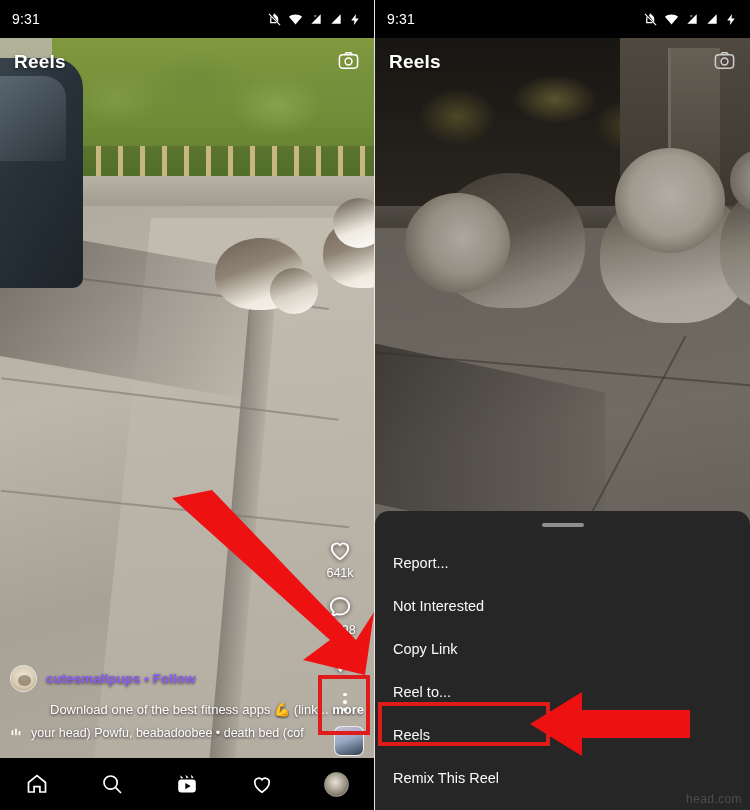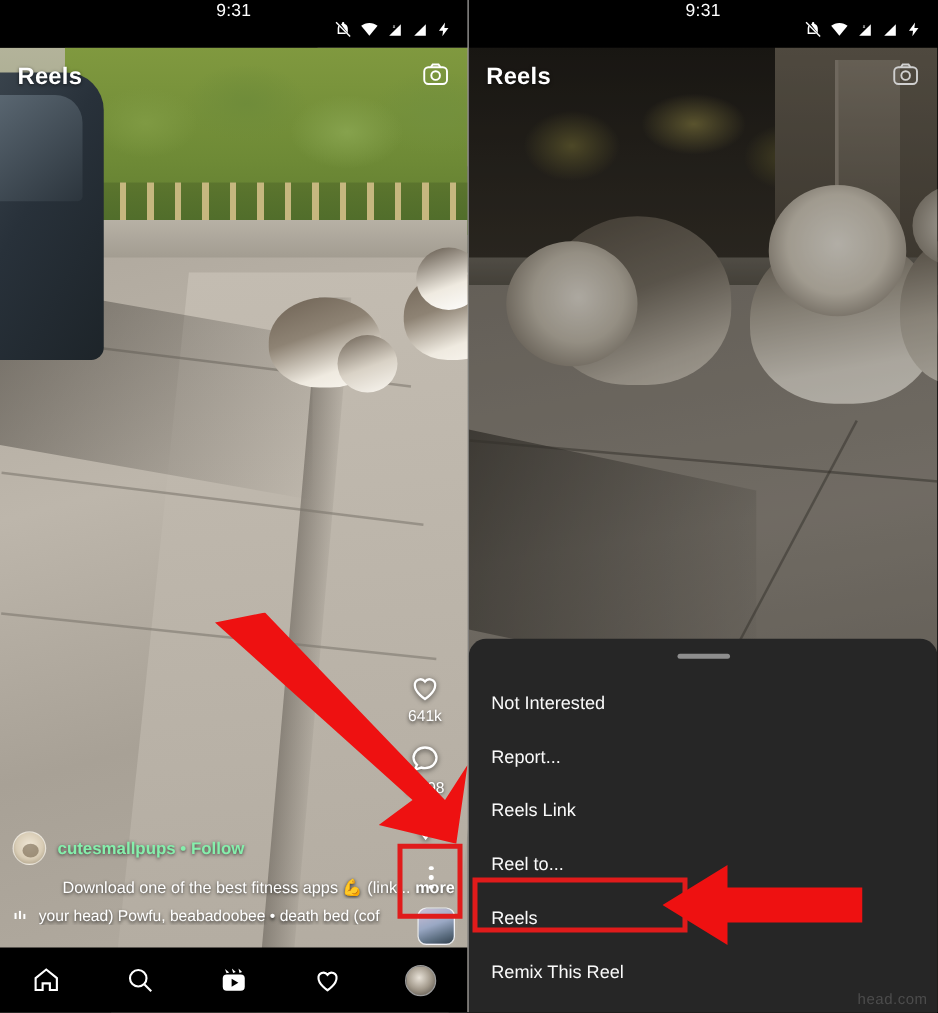--- a/index.html
+++ b/index.html
@@ -11,21 +11,21 @@
   }
   .screen { position:relative; width:750px; height:810px; display:flex; }
 
   .panel { position:relative; width:375px; height:810px; overflow:hidden; background:#000; }
   .panel.left { border-right:1px solid #e8e6e2; }
 
   
   .statusbar {
     position:absolute; top:0; left:0; right:0; height:38px;
     background:#000; display:flex; align-items:center;
-    padding:0 12px; z-index:40;flex-direction:column;
+    padding:0 12px; z-index:40;
   }
   .status-time { color:#fff; font-size:14px; font-weight:500; letter-spacing:.2px; }
   .status-icons { margin-left:auto; display:flex; align-items:center; gap:6px; }
   .status-icons svg { display:block; }
 
   
   .video { position:absolute; top:38px; left:0; right:0; bottom:0; overflow:hidden; }
 
   
   .scene-l-bg { position:absolute; inset:0; background:linear-gradient(180deg,#b3b39a 0%,#9aa07f 18%,#8d9473 26%, #b9b2a6 32%, #c2bcb2 100%); }
@@ -185,21 +185,21 @@
   .avatar {
     width:27px; height:27px; border-radius:50%; flex:none; overflow:hidden;
     background:radial-gradient(circle at 50% 42%, #f0e7d6 0%, #d9cdb6 55%, #9d8f74 100%);
     border:1px solid rgba(255,255,255,.55); position:relative;
   }
   .avatar::before{
     content:""; position:absolute; left:7px; top:9px; width:13px; height:11px;
     border-radius:50%; background:#6a5a42; opacity:.55;
   }
   .username {
-    color:#86efac; font-size:13.5px; font-weight:700;
+    color:#8b5cf6; font-size:13.5px; font-weight:700;
     text-shadow:0 1px 3px rgba(0,0,0,.7);
   }
   .caption-text {
     color:#fff; font-size:13px; line-height:1.35; margin-bottom:7px;
     text-shadow:0 1px 3px rgba(0,0,0,.75); white-space:nowrap; overflow:hidden;padding-left:40px;
   }
   .caption-more { font-weight:700; }
   .music-row { display:flex; align-items:flex-start; gap:8px; }
   .music-text {
     color:#fff; font-size:12.5px; white-space:nowrap; overflow:hidden;
@@ -477,23 +477,23 @@
       <div class="rail-item">
         <svg width="26" height="26" viewBox="0 0 24 24" fill="none" stroke="#d8d8d8" stroke-width="1.7">
           <path d="M12 20.5s-7.5-4.9-7.5-10A4.2 4.2 0 0 1 12 7.6a4.2 4.2 0 0 1 7.5 2.9c0 5.1-7.5 10-7.5 10z"></path>
         </svg>
       </div>
     </div>
 
     <div class="sheet">
       <div class="sheet-handle"></div>
       <div class="sheet-list">
+        <div class="sheet-item">Report...</div>
         <div class="sheet-item">Not Interested</div>
-        <div class="sheet-item">Report...</div>
-        <div class="sheet-item">Reels Link</div>
+        <div class="sheet-item">Copy Link</div>
         <div class="sheet-item">Reel to...</div>
         <div class="sheet-item highlighted">Reels</div>
         <div class="sheet-item">Remix This Reel</div>
       </div>
     </div>
 
     <div class="save-highlight"></div>
 
     <svg class="arrow-right-panel" width="160" height="68" viewBox="0 0 160 68">
       <path fill="#ee1111" d="M0 34 L52 2 L52 20 L160 20 L160 48 L52 48 L52 66 Z"></path>

